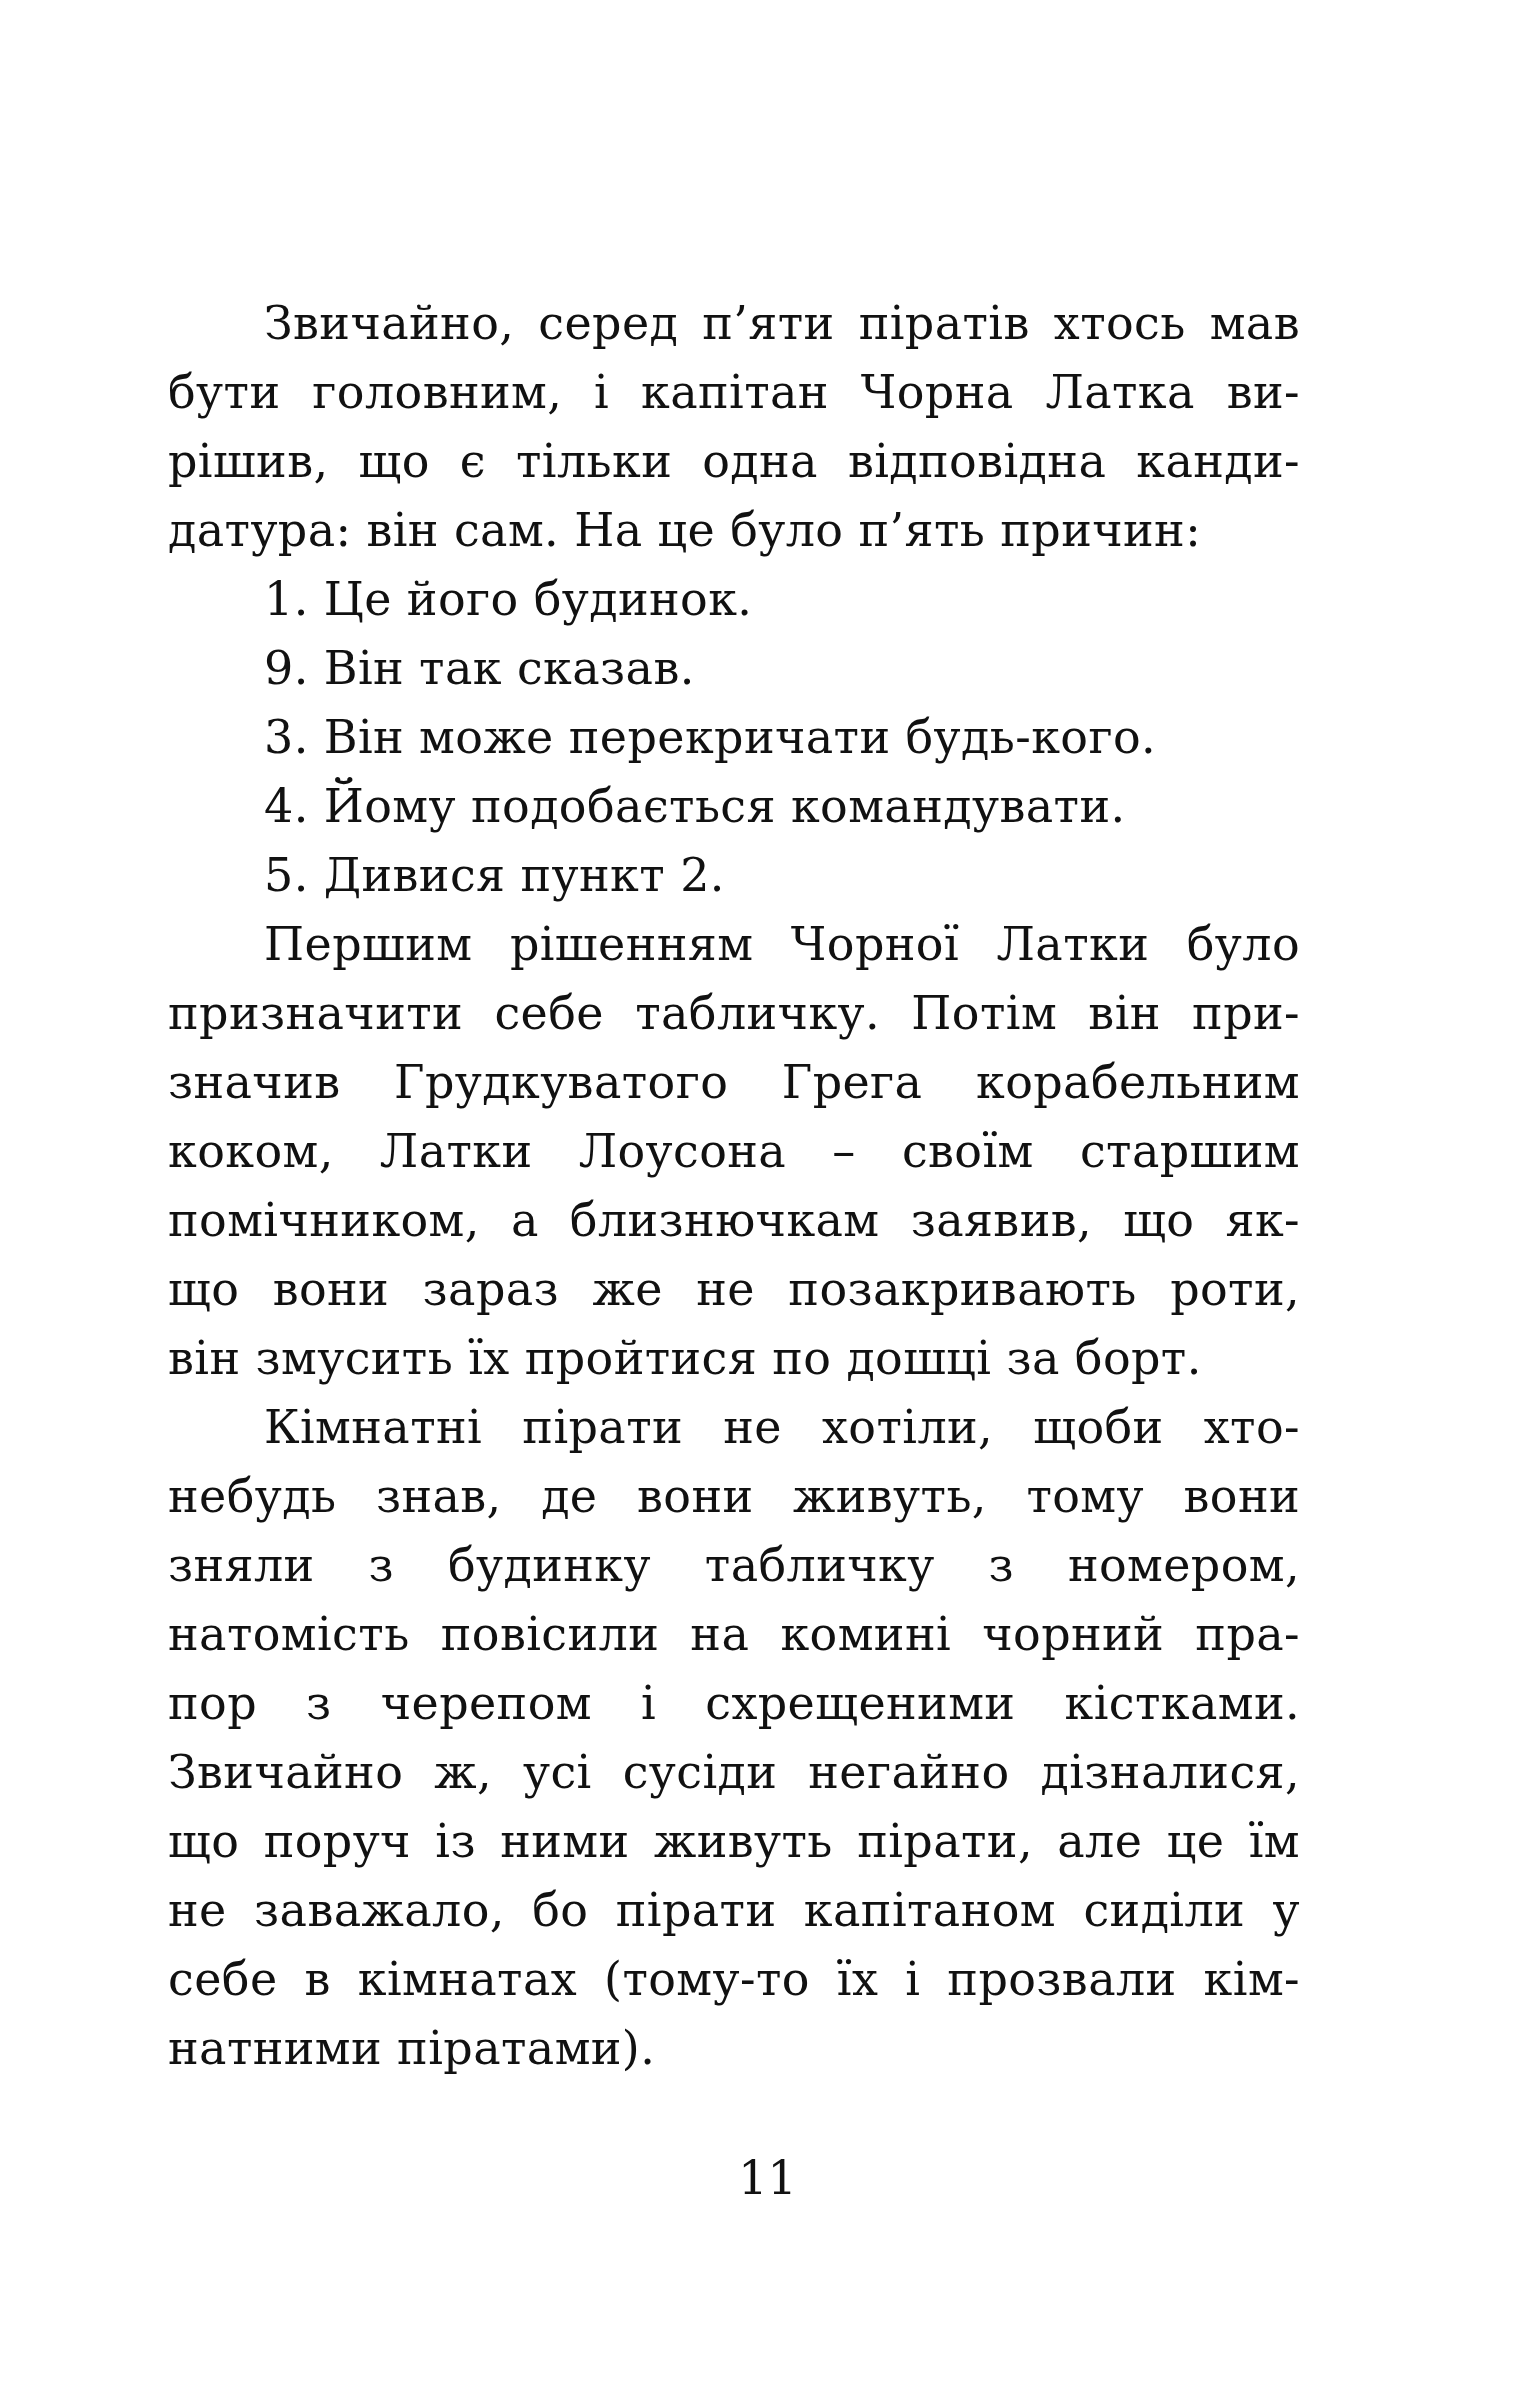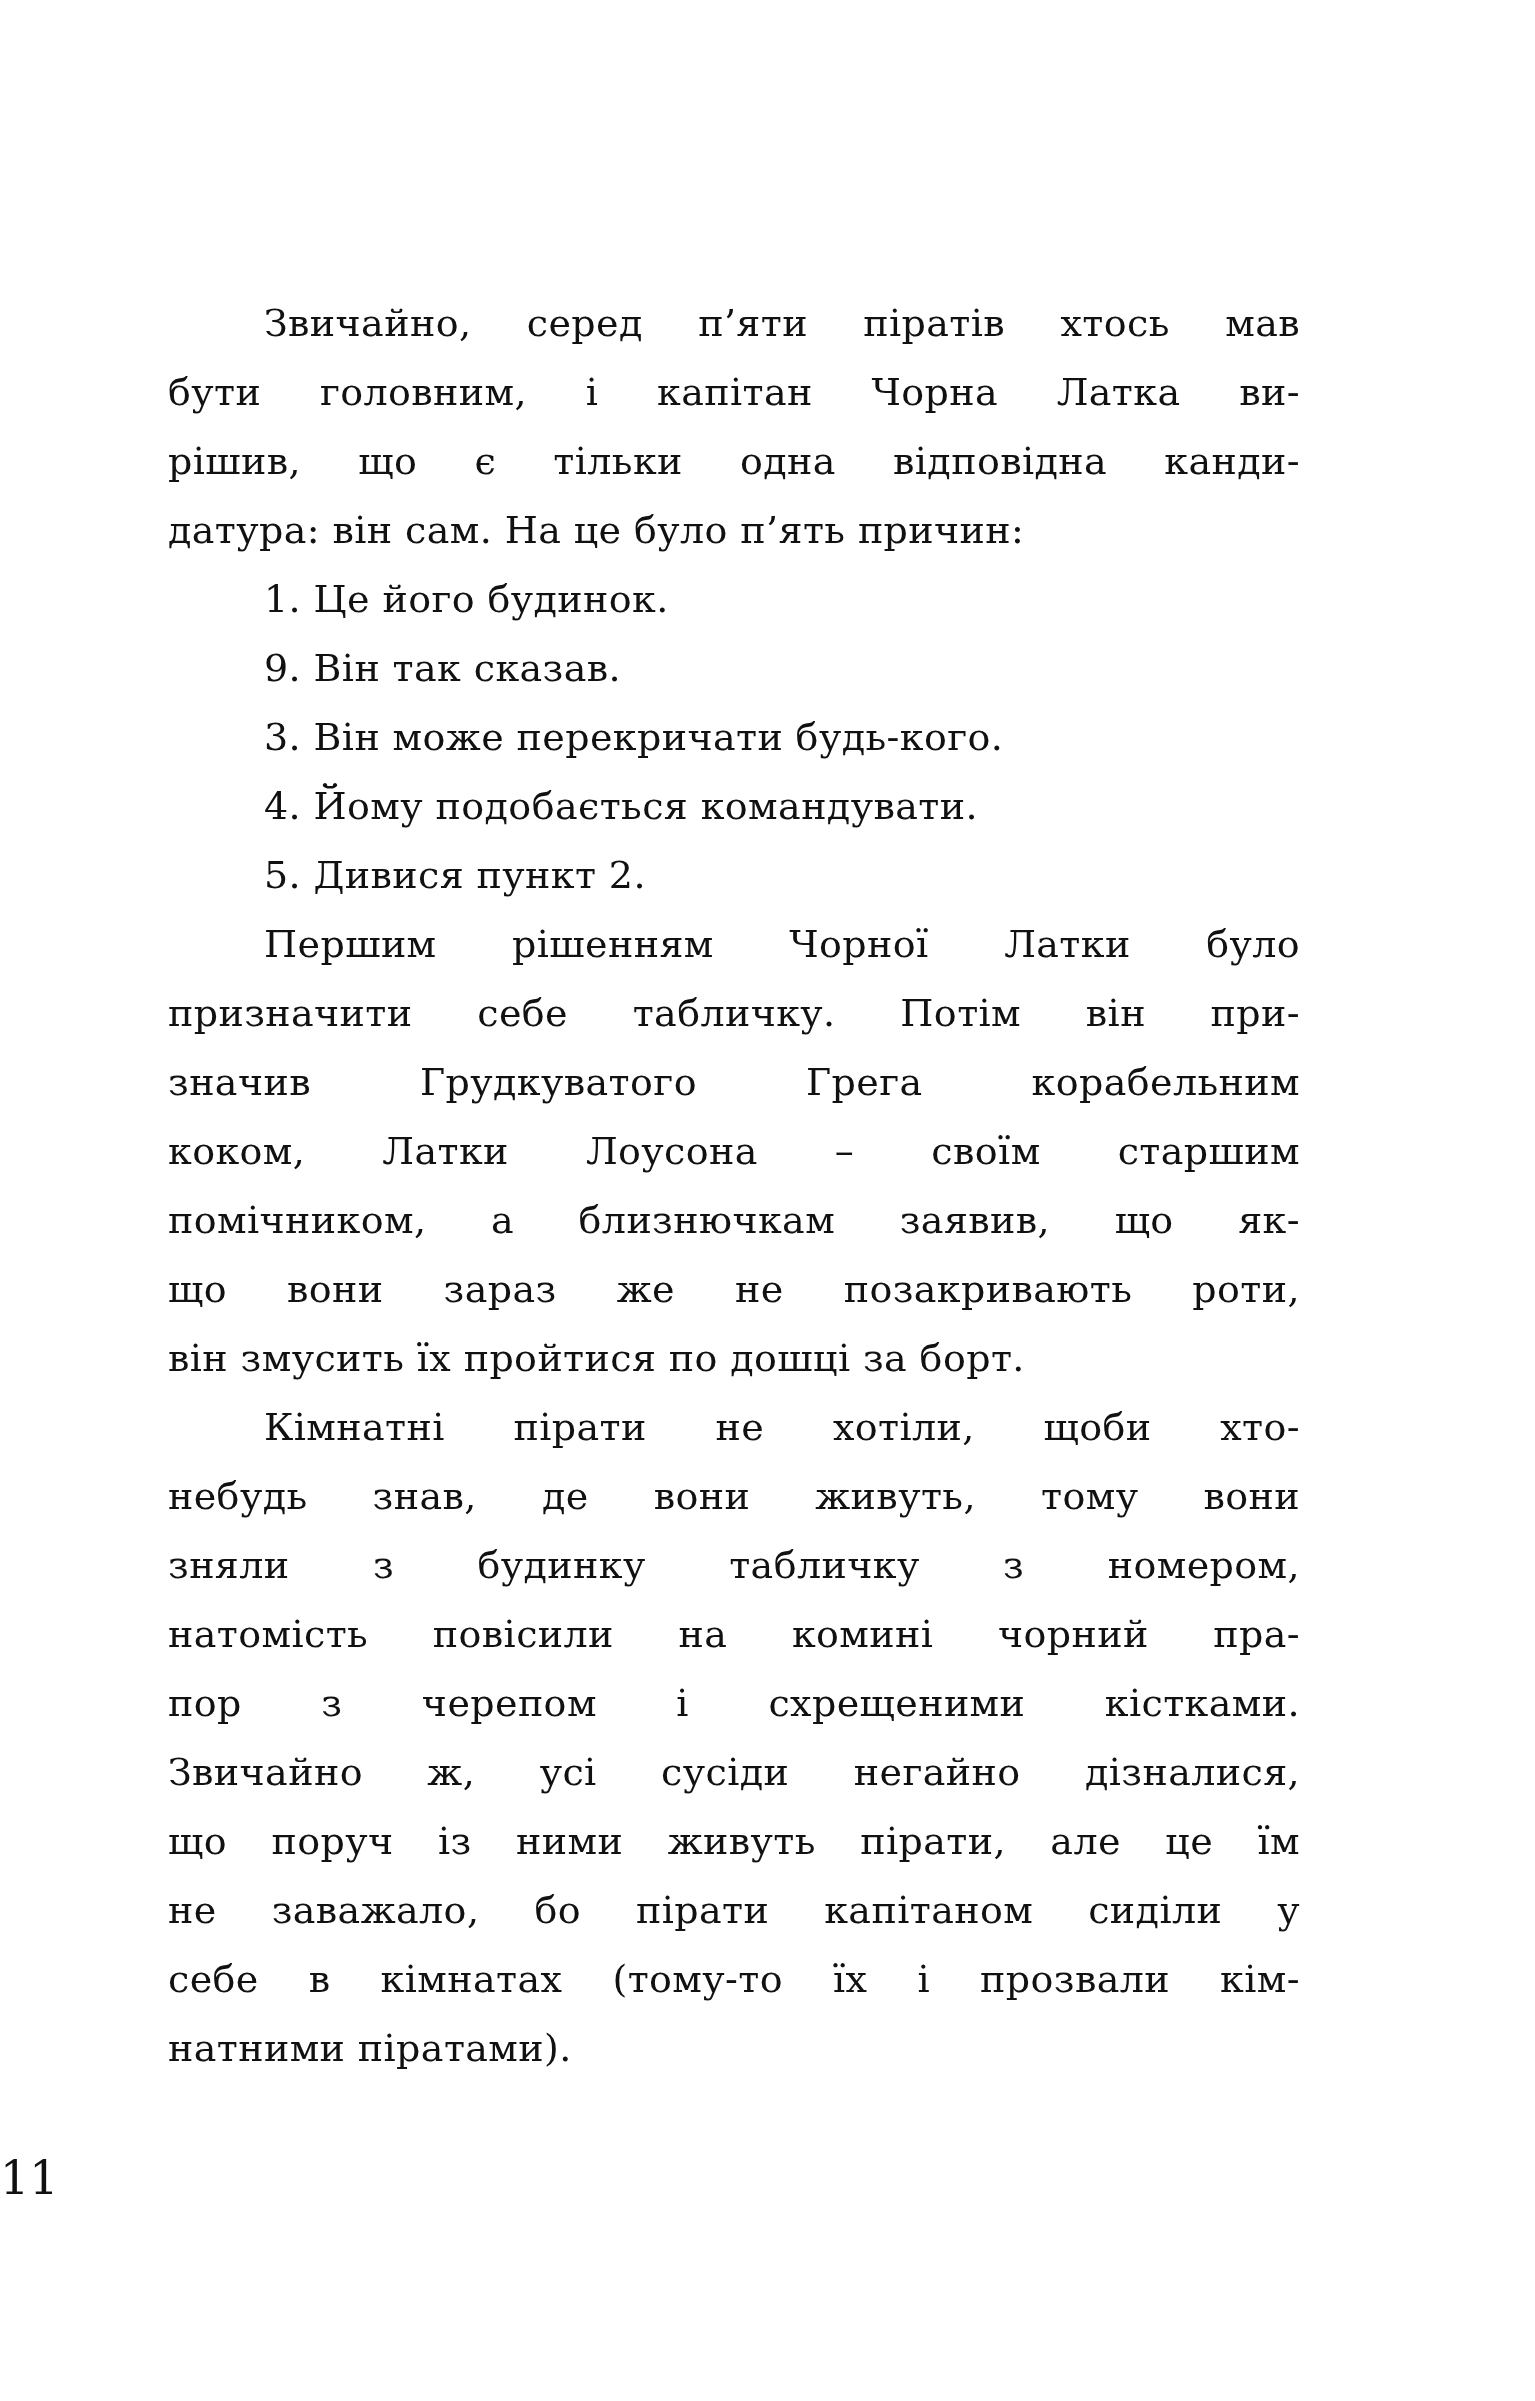--- a/index.html
+++ b/index.html
@@ -1,30 +1,30 @@
 <!DOCTYPE html>
 <html style="font-size:12.8px"><head>
 <meta charset="utf-8">
 <style>
   html, body { margin: 0; padding: 0; background: #ffffff; }
   body { width: 1535px; height: 2401px; position: relative; overflow: hidden; }
   .page { position: absolute; left: 0; top: 0; width: 1535px; height: 2401px; background: #fff; }
   .text-block {
     position: absolute; left: 168px; top: 289px; width: 1132px;
     font-family: "DejaVu Serif", "Liberation Serif", serif;
-    font-size: 38px; color: #111;
+    font-size: 46px; color: #111;
   }
   .line {
     display: block; height: 69px; line-height: 69px; white-space: nowrap;
     text-align: justify; text-align-last: justify; letter-spacing: 0.4px;
   }
   .line.indent { padding-left: 96px; }
   .line.last { text-align-last: left; }
   .page-number {
-    position: absolute; left: 0; width: 1535px; top: 2151px; 
+    position: absolute; left: 0; width: 1535px; top: 2151px; text-align: center;
     font-family: "DejaVu Serif", "Liberation Serif", serif; font-size: 46px; color: #111;
   }
 </style>
 </head>
 <body>
 
 <div class="page">
   <div class="text-block">
 
     <span class="line indent">Звичайно, серед п’яти піратів хтось мав</span>

